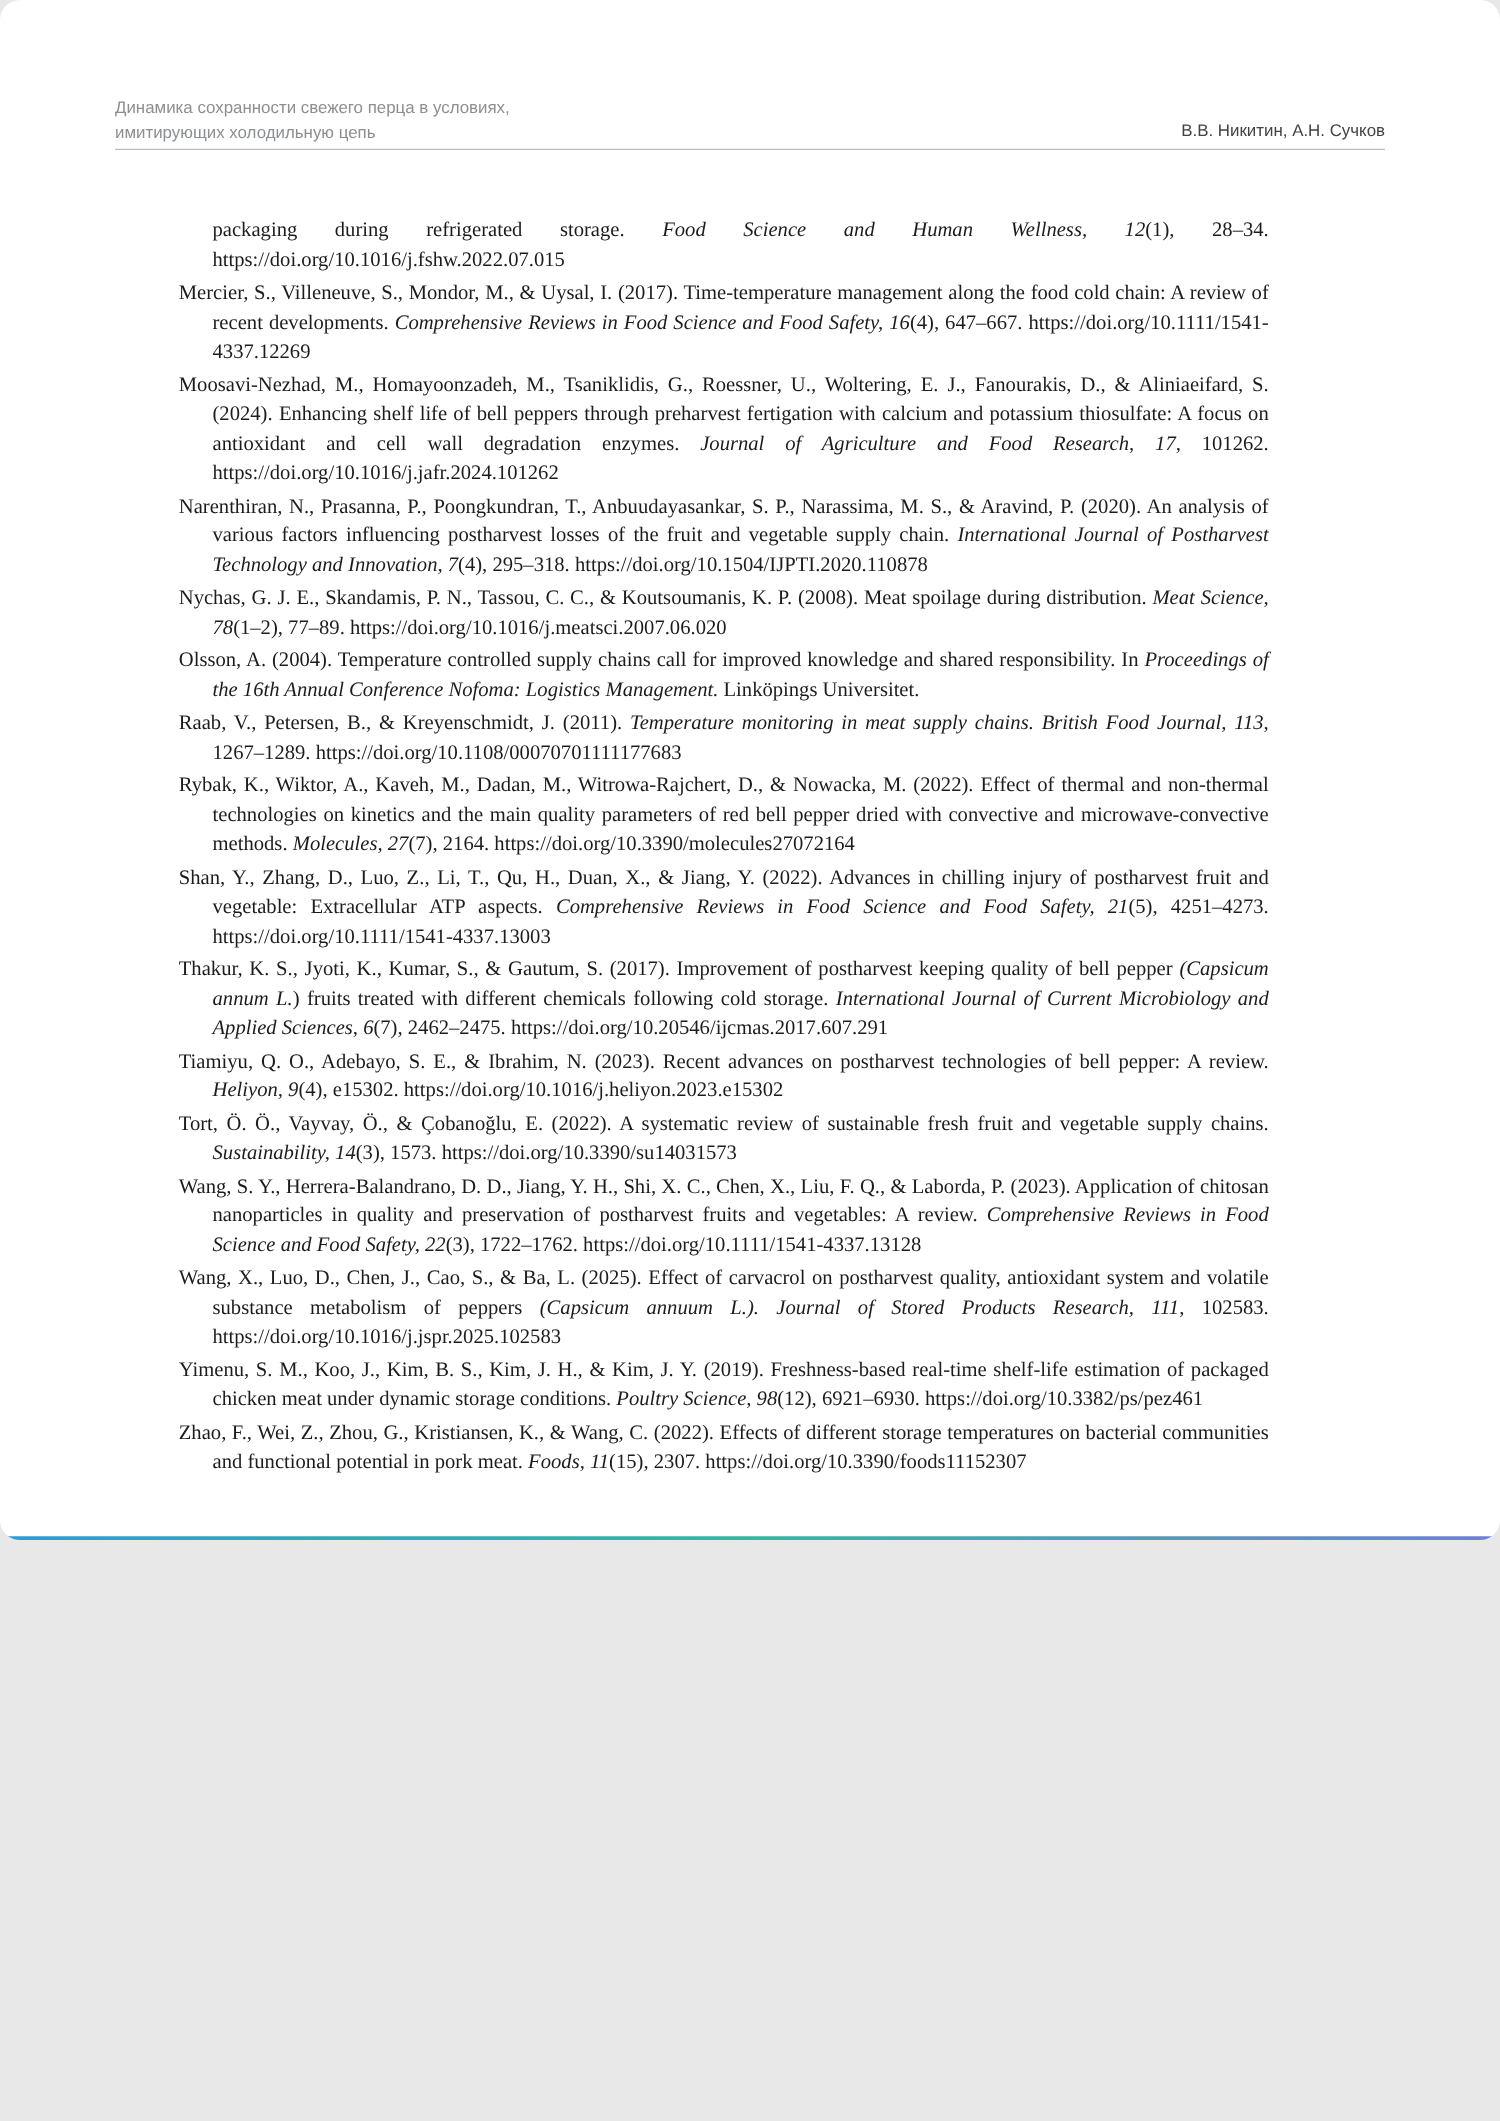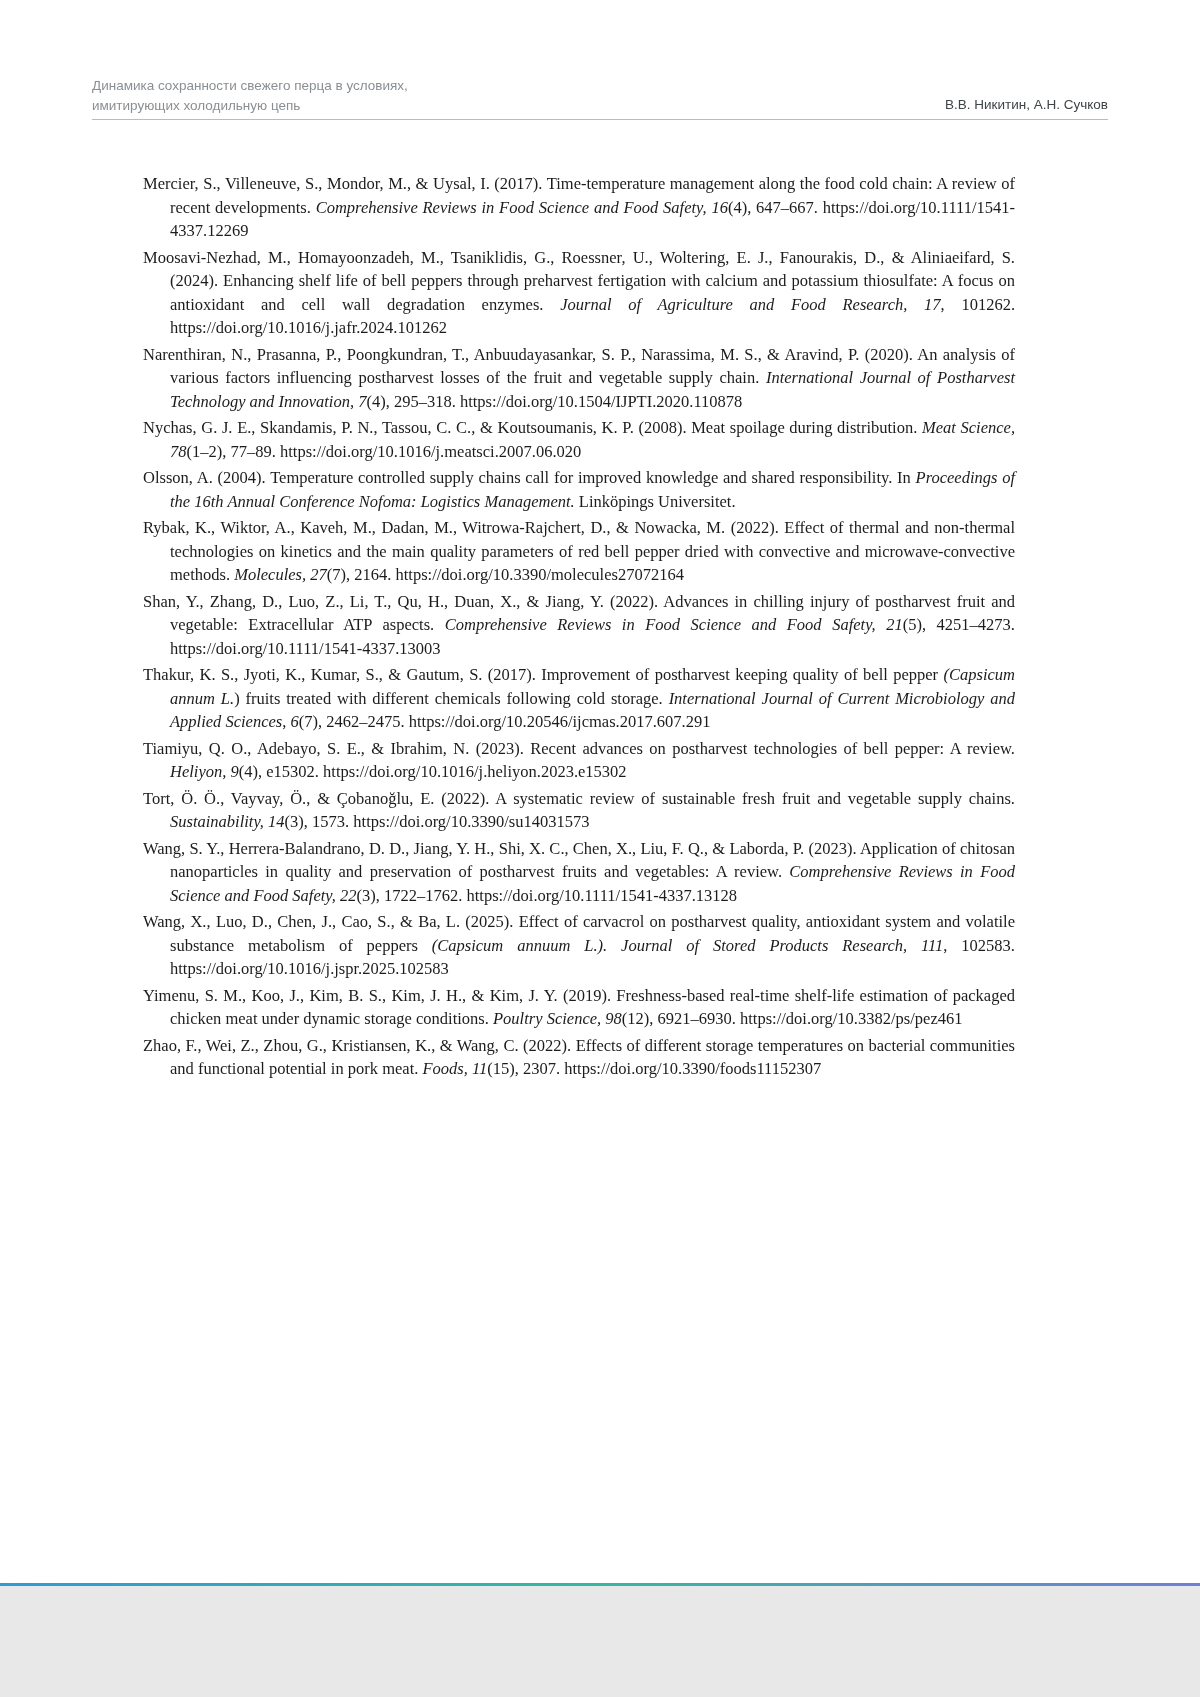--- a/index.html
+++ b/index.html
@@ -1,24 +1,25 @@
 <!DOCTYPE html>
 <html><head>
 <meta charset="utf-8">
 <style>
   html, body { margin: 0; padding: 0; background: #e8e8e8; }
   .page {
     position: relative;
     width: 1200px;
-    height: 1586px;
+    height: 1232px;
     margin: 0 auto;
     background: #ffffff;
     font-family: "Liberation Serif", serif;
     color: #1c1c1c;
     overflow: hidden;
+    border-radius: 16px;
   }
 
   
   .header {
     position: absolute;
     top: 76px;
     left: 92px;
     right: 92px;
     display: flex;
     justify-content: space-between;
@@ -104,25 +105,27 @@
     <div class="header-left">
       <div>Динамика сохранности свежего перца в условиях,</div>
       <div>имитирующих холодильную цепь</div>
     </div>
     <div class="header-right">В.В. Никитин, А.Н. Сучков</div>
   </header>
 
   <hr class="header-rule">
 
   <main class="references" id="references">
+      <p class="ref cont"><span>packaging during refrigerated storage. </span><em>Food Science and Human Wellness, 12</em><span>(1), 28–34. https://doi.org/10.1016/j.fshw.2022.07.015</span></p>
       <p class="ref"><span>Mercier, S., Villeneuve, S., Mondor, M., &amp; Uysal, I. (2017). Time-temperature management along the food cold chain: A review of recent developments. </span><em>Comprehensive Reviews in Food Science and Food Safety, 16</em><span>(4), 647–667. https://doi.org/10.1111/1541-4337.12269</span></p>
       <p class="ref"><span>Moosavi-Nezhad, M., Homayoonzadeh, M., Tsaniklidis, G., Roessner, U., Woltering, E. J., Fanourakis, D., &amp; Aliniaeifard, S. (2024). Enhancing shelf life of bell peppers through preharvest fertigation with calcium and potassium thiosulfate: A focus on antioxidant and cell wall degradation enzymes. </span><em>Journal of Agriculture and Food Research, 17</em><span>, 101262. https://doi.org/10.1016/j.jafr.2024.101262</span></p>
       <p class="ref"><span>Narenthiran, N., Prasanna, P., Poongkundran, T., Anbuudayasankar, S. P., Narassima, M. S., &amp; Aravind, P. (2020). An analysis of various factors influencing postharvest losses of the fruit and vegetable supply chain. </span><em>International Journal of Postharvest Technology and Innovation, 7</em><span>(4), 295–318. https://doi.org/10.1504/IJPTI.2020.110878</span></p>
       <p class="ref"><span>Nychas, G. J. E., Skandamis, P. N., Tassou, C. C., &amp; Koutsoumanis, K. P. (2008). Meat spoilage during distribution. </span><em>Meat Science, 78</em><span>(1–2), 77–89. https://doi.org/10.1016/j.meatsci.2007.06.020</span></p>
       <p class="ref"><span>Olsson, A. (2004). Temperature controlled supply chains call for improved knowledge and shared responsibility. In </span><em>Proceedings of the 16th Annual Conference Nofoma: Logistics Management.</em><span> Linköpings Universitet.</span></p>
+      <p class="ref"><span>Raab, V., Petersen, B., &amp; Kreyenschmidt, J. (2011). </span><em>Temperature monitoring in meat supply chains. British Food Journal, 113</em><span>, 1267–1289. https://doi.org/10.1108/00070701111177683</span></p>
       <p class="ref"><span>Rybak, K., Wiktor, A., Kaveh, M., Dadan, M., Witrowa-Rajchert, D., &amp; Nowacka, M. (2022). Effect of thermal and non-thermal technologies on kinetics and the main quality parameters of red bell pepper dried with convective and microwave-convective methods. </span><em>Molecules, 27</em><span>(7), 2164. https://doi.org/10.3390/molecules27072164</span></p>
       <p class="ref"><span>Shan, Y., Zhang, D., Luo, Z., Li, T., Qu, H., Duan, X., &amp; Jiang, Y. (2022). Advances in chilling injury of postharvest fruit and vegetable: Extracellular ATP aspects. </span><em>Comprehensive Reviews in Food Science and Food Safety, 21</em><span>(5), 4251–4273. https://doi.org/10.1111/1541-4337.13003</span></p>
       <p class="ref"><span>Thakur, K. S., Jyoti, K., Kumar, S., &amp; Gautum, S. (2017). Improvement of postharvest keeping quality of bell pepper </span><em>(Capsicum annum L.</em><span>) fruits treated with different chemicals following cold storage. </span><em>International Journal of Current Microbiology and Applied Sciences</em><span>, </span><em>6</em><span>(7), 2462–2475. https://doi.org/10.20546/ijcmas.2017.607.291</span></p>
       <p class="ref"><span>Tiamiyu, Q. O., Adebayo, S. E., &amp; Ibrahim, N. (2023). Recent advances on postharvest technologies of bell pepper: A review. </span><em>Heliyon, 9</em><span>(4), e15302. https://doi.org/10.1016/j.heliyon.2023.e15302</span></p>
       <p class="ref"><span>Tort, Ö. Ö., Vayvay, Ö., &amp; Çobanoğlu, E. (2022). A systematic review of sustainable fresh fruit and vegetable supply chains. </span><em>Sustainability, 14</em><span>(3), 1573. https://doi.org/10.3390/su14031573</span></p>
       <p class="ref"><span>Wang, S. Y., Herrera-Balandrano, D. D., Jiang, Y. H., Shi, X. C., Chen, X., Liu, F. Q., &amp; Laborda, P. (2023). Application of chitosan nanoparticles in quality and preservation of postharvest fruits and vegetables: A review. </span><em>Comprehensive Reviews in Food Science and Food Safety, 22</em><span>(3), 1722–1762. https://doi.org/10.1111/1541-4337.13128</span></p>
       <p class="ref"><span>Wang, X., Luo, D., Chen, J., Cao, S., &amp; Ba, L. (2025). Effect of carvacrol on postharvest quality, antioxidant system and volatile substance metabolism of peppers </span><em>(Capsicum annuum L.).</em><span> </span><em>Journal of Stored Products Research, 111</em><span>, 102583. https://doi.org/10.1016/j.jspr.2025.102583</span></p>
       <p class="ref"><span>Yimenu, S. M., Koo, J., Kim, B. S., Kim, J. H., &amp; Kim, J. Y. (2019). Freshness-based real-time shelf-life estimation of packaged chicken meat under dynamic storage conditions. </span><em>Poultry Science, 98</em><span>(12), 6921–6930. https://doi.org/10.3382/ps/pez461</span></p>
       <p class="ref"><span>Zhao, F., Wei, Z., Zhou, G., Kristiansen, K., &amp; Wang, C. (2022). Effects of different storage temperatures on bacterial communities and functional potential in pork meat. </span><em>Foods, 11</em><span>(15), 2307. https://doi.org/10.3390/foods11152307</span></p>
     </main>

